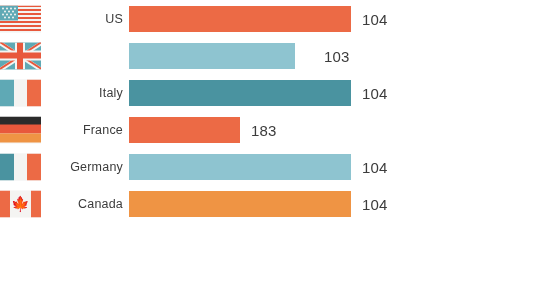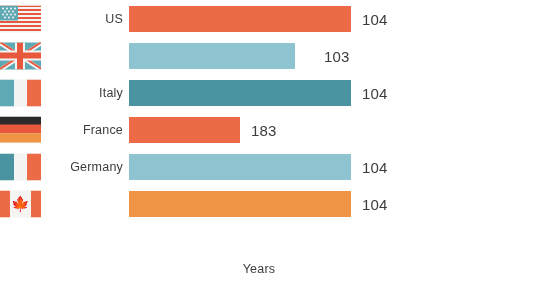--- a/index.html
+++ b/index.html
@@ -337,23 +337,23 @@
     </div>
 
     <div class="bar-row">
       <div class="flag-cell">
         <div class="flag flag-ca">
           <div class="c1"></div>
           <div class="c2"></div>
           <div class="leaf">🍁</div>
         </div>
       </div>
+      <div class="country-label">Canada</div>
       <div class="bar-track" style="width: 222px;">
         <div class="bar" style="width: 222px; background: rgb(239, 148, 68);"></div>
       </div>
       <div class="value-label" style="left: 362px;">104</div>
     </div>
 
   </div>
 
-  <div class="axis-title">Years</div>
 
 </div>
 
 </body></html>

